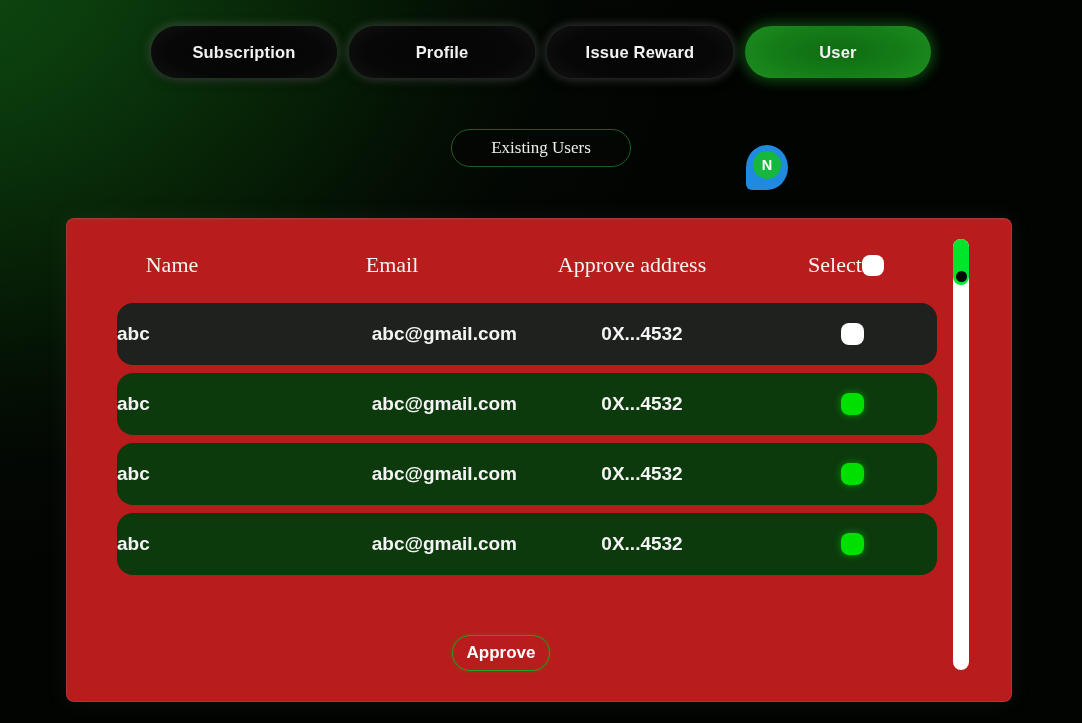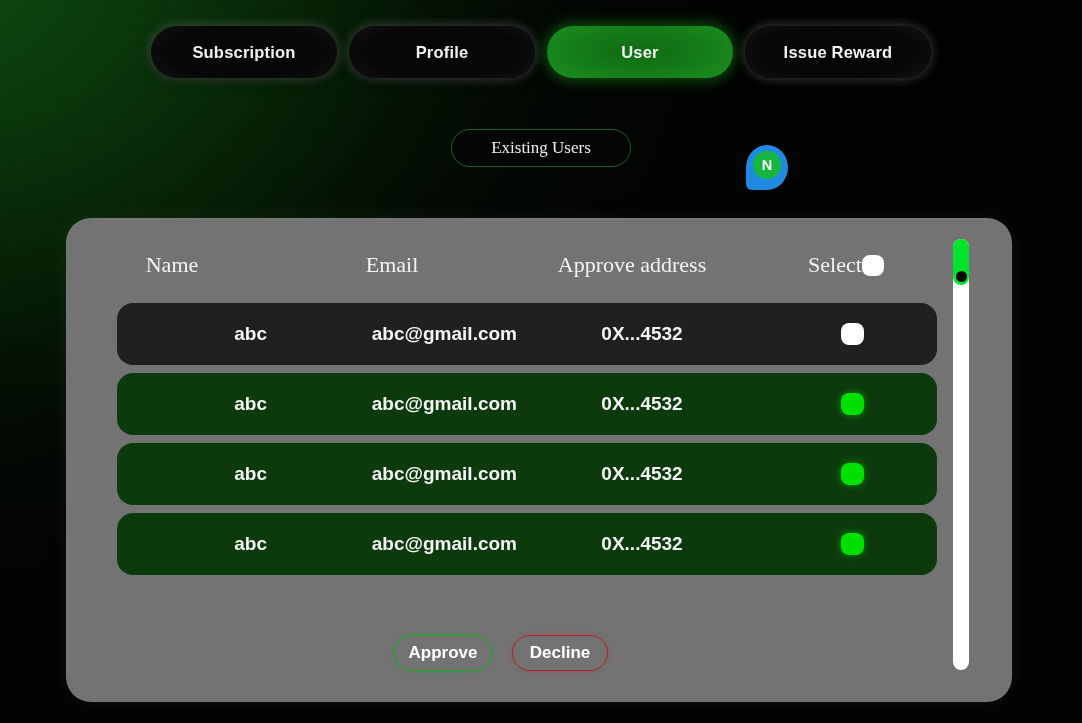--- a/index.html
+++ b/index.html
@@ -162,22 +162,22 @@
     font-weight: 700;
   }
 
   
   #main-panel {
     position: absolute;
     left: 66px;
     top: 218px;
     width: 946px;
     height: 484px;
-    border-radius: 25px;
-    background: #737373;
+    border-radius: 8px;
+    background: #b91c1c;
     border: 1px solid rgba(125,130,125,0.28);
     box-shadow:
       0 0 22px rgba(130,140,130,0.10),
       inset 0 1px 0 rgba(255,255,255,0.04);
   }
 
   
   #table-header {
     position: absolute;
     left: 0;
@@ -225,21 +225,21 @@
     color: #f4f4f4;
     cursor: pointer;
   }
   .data-row.row-unselected {
     background: #1e211e;
   }
   .data-row.row-selected {
     background: #0c3a0c;
   }
 
-  .cell-name   { width: 150px; text-align: right; }
+  .cell-name   { width: 150px; text-align: left; }
   .cell-email  { width: 250px; text-align: right; }
   .cell-wallet { width: 250px; text-align: center; }
   .cell-select { width: 170px; display: flex; align-items: center;
                  justify-content: center; }
 
   .row-dot {
     width: 23px;
     height: 22px;
     border-radius: 8px;
     cursor: pointer;
@@ -320,25 +320,25 @@
 
 <div id="page">
 
   <div id="tab-bar">
     <button class="tab-btn">
       <span class="tab-label">Subscription</span>
     </button>
     <button class="tab-btn">
       <span class="tab-label">Profile</span>
     </button>
+    <button class="tab-btn">
+      <span class="tab-label">Issue Reward</span>
+    </button>
     <button class="tab-btn is-active">
       <span class="tab-label">User</span>
-    </button>
-    <button class="tab-btn">
-      <span class="tab-label">Issue Reward</span>
     </button>
   </div>
 
   <div id="subnav">
     <div class="subnav-btn is-inactive">
       <span>Existing Users</span>
     </div>
   </div>
 
   <div id="notif-badge">
@@ -401,19 +401,16 @@
     <div id="scrollbar">
       <div id="scrollbar-thumb">
         <div id="scrollbar-grip"></div>
       </div>
     </div>
 
     <div id="actions">
       <div class="action-btn btn-approve">
         <span>Approve</span>
       </div>
-      <div class="action-btn btn-decline">
-        <span>Decline</span>
-      </div>
     </div>
 
   </div>
 </div>
 
 </body></html>

